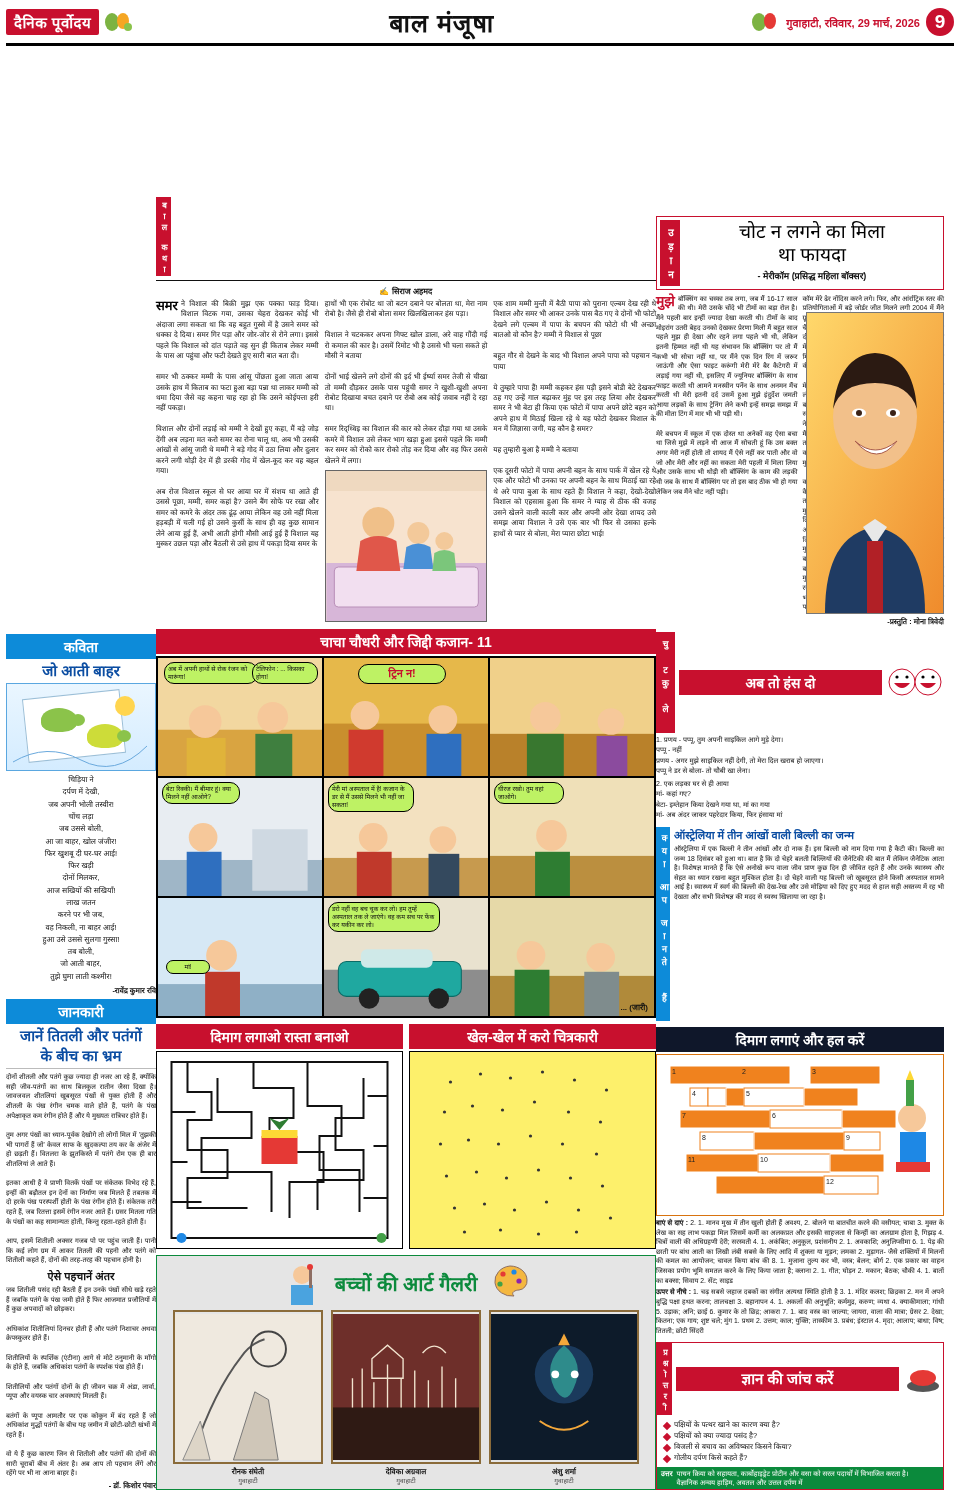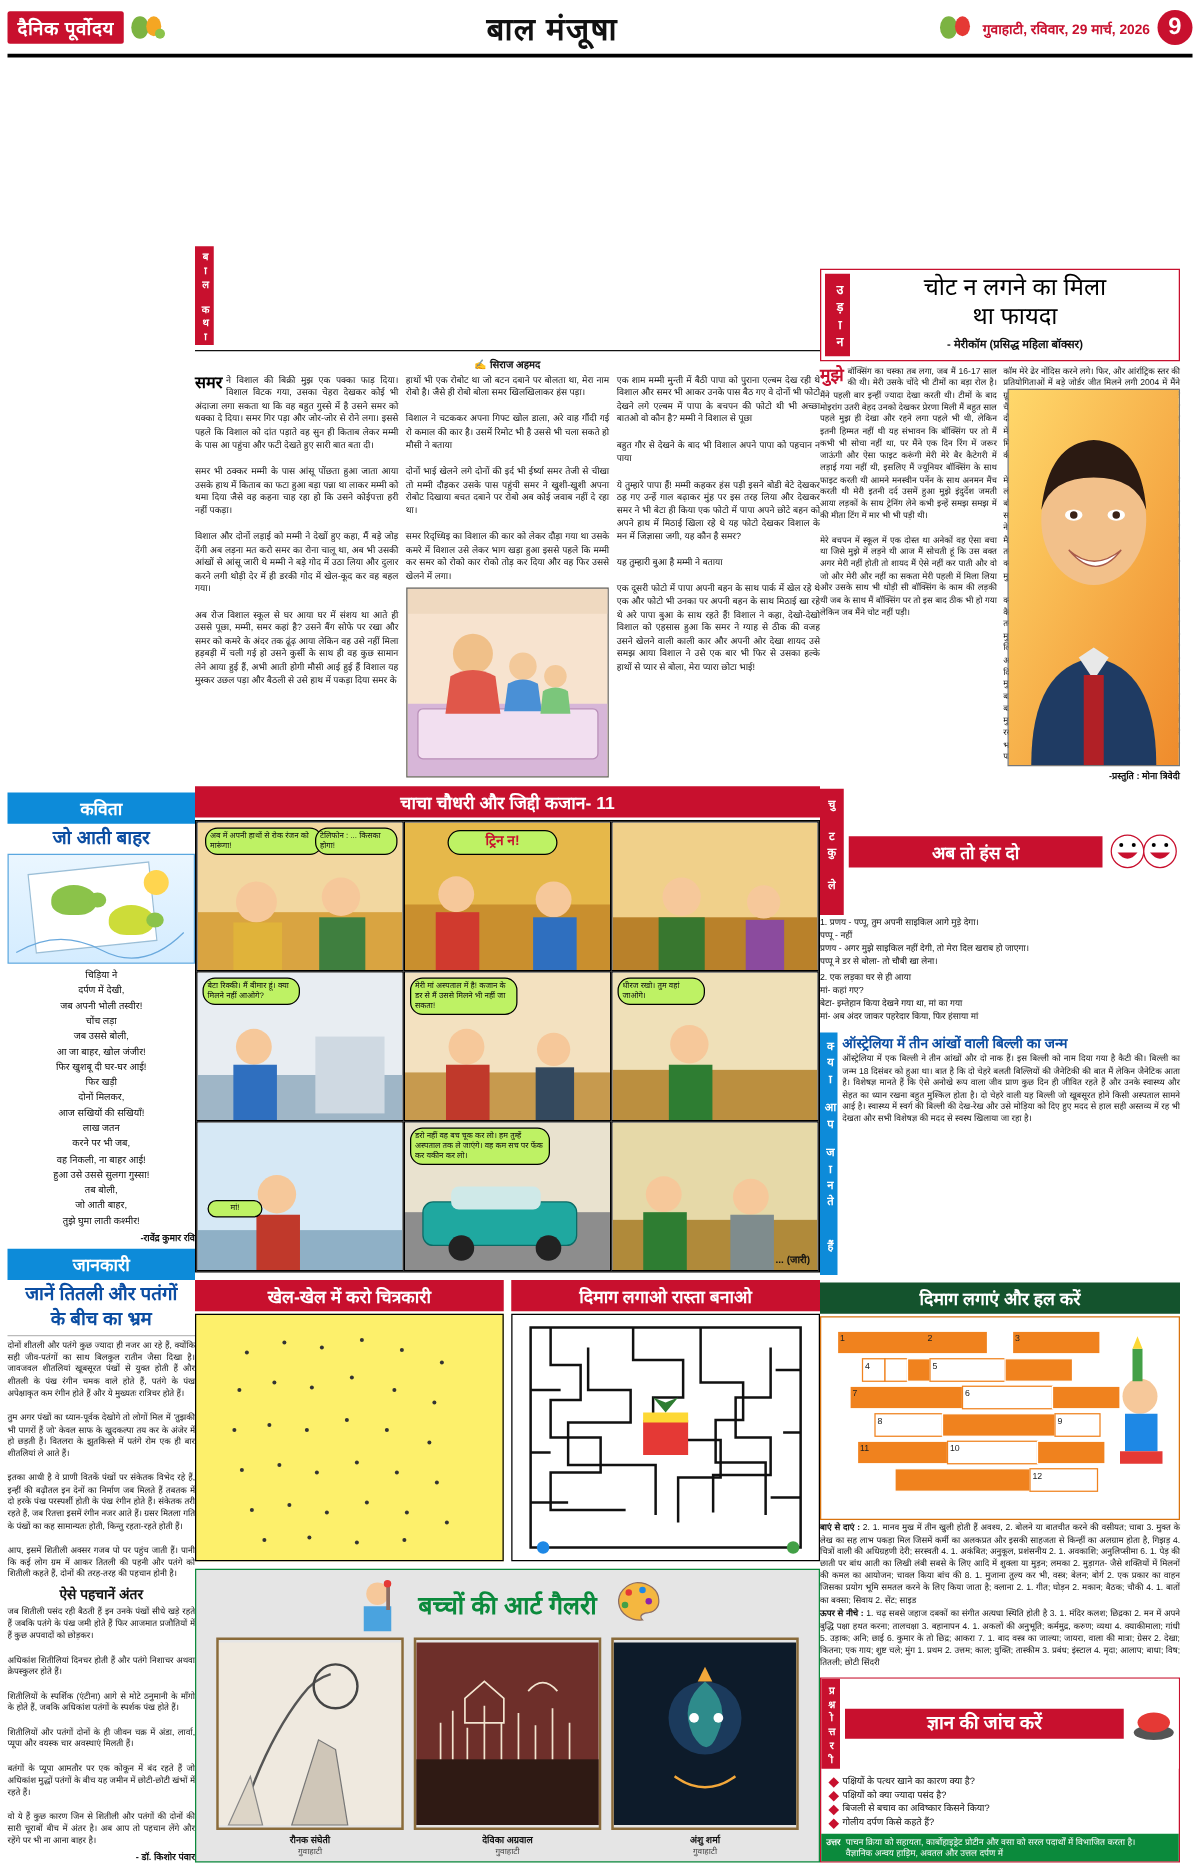--- a/index.html
+++ b/index.html
@@ -19,21 +19,21 @@
   
   .cols{display:flex;gap:0;margin-top:4px;height:1440px;align-items:flex-end;}
   .col-left{width:150px;}
   .col-mid{width:500px;}
   .col-right{width:288px;}
 
   .hdr{display:flex;align-items:center;gap:4px;margin-bottom:2px;}
 
   .band{background:#0d8bd9;color:#fff;text-align:center;font-weight:bold;font-size:14px;padding:3px 0;}
   .band.red{background:#c8102e;}
-  .band.orange{background:#14532d;}
+  .band.orange{background:#0f172a;}
 
   .boxtitle{font-size:15px;font-weight:bold;color:#0b4da2;text-align:center;line-height:1.3;}
   .body-text{font-size:7.2px;line-height:1.45;text-align:justify;color:#111;}
   .body-text.sm{font-size:6.8px;line-height:1.42;}
   .poem{font-size:7.6px;line-height:1.62;text-align:center;color:#111;}
   .byline{font-size:7.4px;text-align:right;font-weight:bold;color:#111;margin-top:2px;}
   .rule{border-top:1px solid #111;margin:4px 0;}
   .thinrule{border-top:1px solid #bbb;margin:3px 0;}
 
   
@@ -323,20 +323,43 @@
                 <rect x="24" y="70" width="34" height="48" fill="#2e7d32"></rect>
             <circle cx="108" cy="58" r="14" fill="#f6c89a"></circle>
                 <rect x="92" y="72" width="34" height="46" fill="#7f8c8d"></rect>
               </svg>
             <div style="position:absolute;right:6px;bottom:4px;font-size:8px;font-weight:bold;">... (जारी)</div>
           </div>
         </div>
       </div>
 
       <div class="flex mt6" style="gap:6px;">
+        <div style="flex:1;">
+          <div class="band red">दिमाग लगाओ रास्ता बनाओ</div>
+          <div class="maze mt2">
+            <svg viewBox="0 0 244 196" width="100%" height="100%">
+              <rect width="244" height="196" fill="#fff"></rect>
+              <g stroke="#111" stroke-width="2" fill="none">
+                <rect x="14" y="10" width="216" height="176"></rect>
+                <path d="M30,10 v30 h24 v28 h-24 v30 h40 v28 h-40 v30 h60"></path>
+                <path d="M60,26 v34 h34 v26 h-50 v34 h70 v40"></path>
+                <path d="M96,10 v26 h40 v30 h-24 v34 h54 v30 h-34 v36"></path>
+                <path d="M150,10 v44 h34 v30 h-22 v34 h40 v42"></path>
+                <path d="M206,26 v40 h-28 v32 h28 v30 h-46 v30"></path>
+                <path d="M14,60 h24 M14,110 h16 M14,150 h30"></path>
+                <path d="M230,44 h-20 M230,94 h-14 M230,146 h-24"></path>
+              </g>
+              <rect x="104" y="84" width="36" height="28" fill="#e53935"></rect>
+              <rect x="104" y="78" width="36" height="8" fill="#fdd835"></rect>
+              <path d="M122,78 l-10,-12 l10,4 l10,-4z" fill="#2e7d32"></path>
+              <circle cx="24" cy="186" r="5" fill="#1e88e5"></circle>
+              <circle cx="224" cy="186" r="5" fill="#43a047"></circle>
+            </svg>
+          </div>
+        </div>
         <div style="flex:1;">
           <div class="band red">खेल-खेल में करो चित्रकारी</div>
           <div class="dots mt2">
             <svg viewBox="0 0 244 196" width="100%" height="100%">
               <rect width="244" height="196" fill="#fdf06b"></rect>
               <g fill="#333" font-size="4" font-family="Liberation Sans">
                 <circle cx="40" cy="30" r="1.6"></circle>
                   <circle cx="70" cy="22" r="1.6"></circle>
                   <circle cx="100" cy="26" r="1.6"></circle>
                 <circle cx="132" cy="20" r="1.6"></circle>
@@ -364,43 +387,20 @@
                   <circle cx="74" cy="152" r="1.6"></circle>
                   <circle cx="104" cy="158" r="1.6"></circle>
                 <circle cx="136" cy="150" r="1.6"></circle>
                   <circle cx="168" cy="158" r="1.6"></circle>
                   <circle cx="200" cy="166" r="1.6"></circle>
                 <circle cx="54" cy="180" r="1.6"></circle>
                   <circle cx="90" cy="178" r="1.6"></circle>
                   <circle cx="128" cy="182" r="1.6"></circle>
                 <circle cx="166" cy="180" r="1.6"></circle>
               </g>
-            </svg>
-          </div>
-        </div>
-        <div style="flex:1;">
-          <div class="band red">दिमाग लगाओ रास्ता बनाओ</div>
-          <div class="maze mt2">
-            <svg viewBox="0 0 244 196" width="100%" height="100%">
-              <rect width="244" height="196" fill="#fff"></rect>
-              <g stroke="#111" stroke-width="2" fill="none">
-                <rect x="14" y="10" width="216" height="176"></rect>
-                <path d="M30,10 v30 h24 v28 h-24 v30 h40 v28 h-40 v30 h60"></path>
-                <path d="M60,26 v34 h34 v26 h-50 v34 h70 v40"></path>
-                <path d="M96,10 v26 h40 v30 h-24 v34 h54 v30 h-34 v36"></path>
-                <path d="M150,10 v44 h34 v30 h-22 v34 h40 v42"></path>
-                <path d="M206,26 v40 h-28 v32 h28 v30 h-46 v30"></path>
-                <path d="M14,60 h24 M14,110 h16 M14,150 h30"></path>
-                <path d="M230,44 h-20 M230,94 h-14 M230,146 h-24"></path>
-              </g>
-              <rect x="104" y="84" width="36" height="28" fill="#e53935"></rect>
-              <rect x="104" y="78" width="36" height="8" fill="#fdd835"></rect>
-              <path d="M122,78 l-10,-12 l10,4 l10,-4z" fill="#2e7d32"></path>
-              <circle cx="24" cy="186" r="5" fill="#1e88e5"></circle>
-              <circle cx="224" cy="186" r="5" fill="#43a047"></circle>
             </svg>
           </div>
         </div>
       </div>
 
       <div class="gallery mt6">
         <div class="flex" style="align-items:center;justify-content:center;gap:10px;">
           <svg width="46" height="46" viewBox="0 0 46 46">
             <circle cx="23" cy="15" r="9" fill="#f6c89a"></circle>
               <rect x="12" y="25" width="22" height="20" fill="#4aa3df"></rect>

